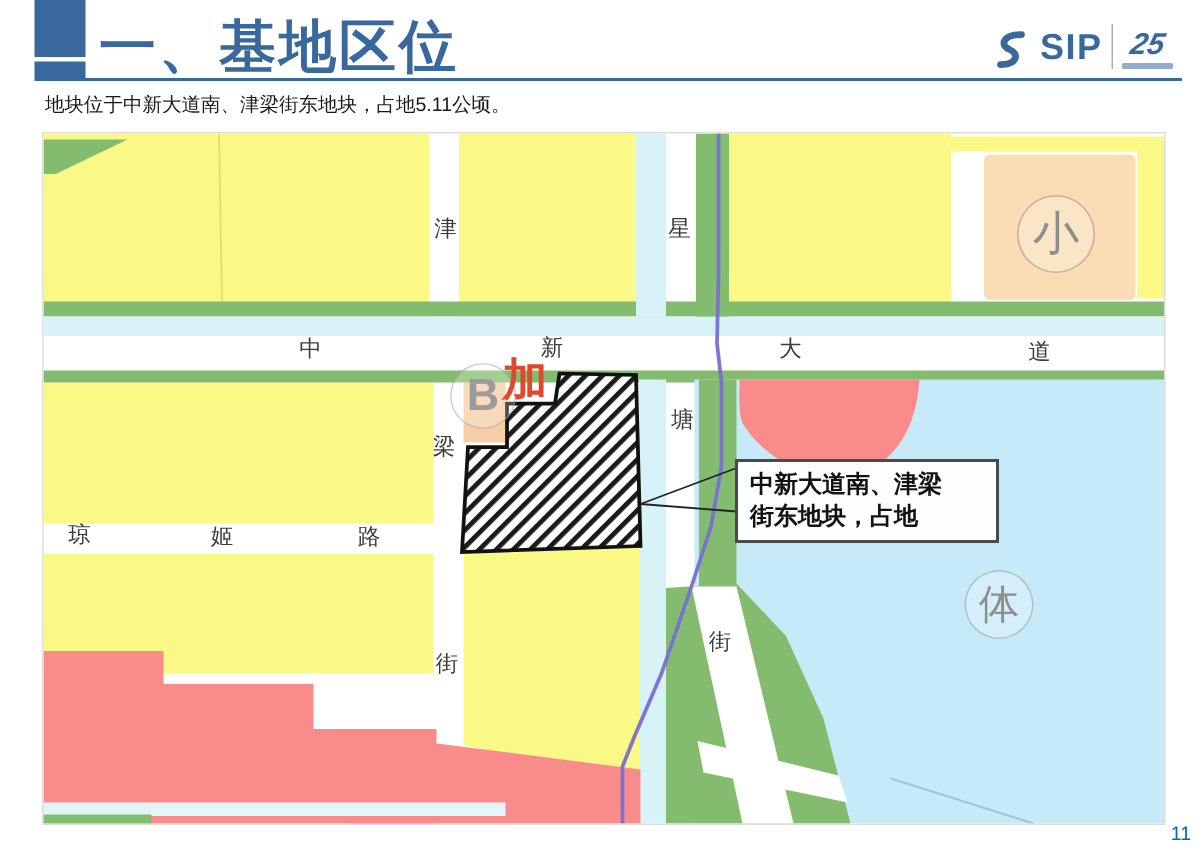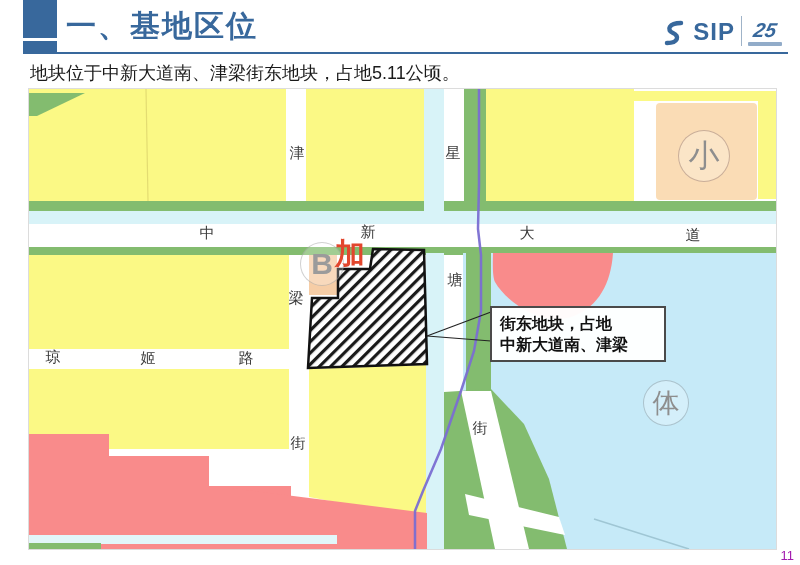--- a/index.html
+++ b/index.html
@@ -3,49 +3,49 @@
 <meta charset="utf-8">
 <style>
   html,body{margin:0;padding:0;}
   body{
     width:800px;height:565px;position:relative;background:#ffffff;
     font-family:"Liberation Sans","DejaVu Sans",sans-serif;overflow:hidden;
   }
   
   .hdr-square{position:absolute;left:23px;top:0;width:34px;height:38px;background:var(--c-accent);}
   .hdr-bar{position:absolute;left:23px;top:41px;width:34px;height:11px;background:var(--c-accent);}
-  .hdr-title{position:absolute;left:66px;top:6px;font-size:30px;font-weight:bold;color:var(--c-accent);letter-spacing:2px;}
+  .hdr-title{position:absolute;left:66px;top:6px;font-size:38px;font-weight:bold;color:var(--c-accent);letter-spacing:2px;}
   .hdr-rule{position:absolute;left:23px;top:52px;width:765px;height:2px;background:var(--c-accent);}
   .logo{position:absolute;right:18px;top:8px;height:38px;display:flex;align-items:flex-end;gap:6px;}
   .logo .sip-text{font-size:24px;font-weight:bold;color:var(--c-accent);letter-spacing:1px;}
   .logo .divider{width:1px;height:30px;background:#9fb3c8;}
   .logo .anniv{display:flex;flex-direction:column;align-items:center;}
   .logo .anniv-num{font-size:20px;font-weight:bold;font-style:italic;color:var(--c-accent);transform:skew(-12deg);line-height:1;}
   .logo .anniv-line{width:34px;height:4px;margin-top:2px;background:var(--c-accent);opacity:.55;border-radius:1px;}
   
-  .intro{position:absolute;left:30px;top:61px;font-size:18px;color:#1a1a1a;}
+  .intro{position:absolute;left:30px;top:61px;font-size:13px;color:#1a1a1a;}
   
   .map{position:absolute;left:28px;top:88px;width:747px;height:460px;background:#ffffff;border:1px solid #dcdcdc;box-sizing:content-box;}
   .map svg{position:absolute;left:0;top:0;}
   .c-yellow{fill:var(--c-yellow);}
   .c-pink{fill:var(--c-pink);}
   .c-peach{fill:var(--c-peach);}
   .c-peach2{fill:var(--c-peach2);}
   .c-green{fill:var(--c-green);}
   .c-water{fill:var(--c-water);}
   .c-canal{fill:var(--c-canal);}
   .c-canal2{fill:var(--c-canal2);}
   .rail{stroke:var(--c-rail);stroke-width:2.5;fill:none;opacity:.95;}
   .map-label{position:absolute;transform:translate(-50%,-50%);font-size:15px;color:#3b3b3b;white-space:nowrap;}
   .poi-circle{position:absolute;border-radius:50%;display:flex;align-items:center;justify-content:center;
               border:1px solid rgba(160,130,115,.55);color:#8e8e8e;background:rgba(255,255,255,.25);}
   .jia-label{position:absolute;transform:translate(-50%,-50%);font-size:30px;font-weight:bold;color:#e2462d;}
   .callout{position:absolute;left:490px;top:306px;width:156px;background:rgba(255,255,255,.97);
            border:2px solid #4a4a4a;padding:5px 8px;font-size:16px;font-weight:bold;color:#111;line-height:1.32;}
-  .page-num{position:absolute;right:6px;bottom:2px;font-size:13px;color:#a21caf;}
+  .page-num{position:absolute;right:6px;bottom:2px;font-size:13px;color:#0369a1;}
 </style>
 </head>
 <body>
 
 <div class="hdr-square"></div>
 <div class="hdr-bar"></div>
 <div class="hdr-title">一、基地区位</div>
 <div class="logo">
   <svg width="26" height="26" viewBox="0 0 26 26">
     <path d="M20,3 C8,3 5,10 12,13 C19,16 17,23 6,23" fill="none" stroke="#38689C" stroke-width="4.5" stroke-linecap="round"></path>
@@ -148,17 +148,17 @@
 </div>
 <div class="poi-circle" style="left:643px;top:380px;width:44px;height:44px;font-size:27px;border-color:rgba(130,150,160,.5);">
   <span>体</span>
 </div>
 <div class="poi-circle" style="left:300px;top:242px;width:42px;height:42px;font-size:30px;font-weight:bold;color:#9b9b9b;border-color:rgba(150,150,150,.45);">
   <span>B</span>
 </div>
 <div class="jia-label" style="left:350px;top:254px;">加</div>
 
 <div class="callout">
+  <div>中新大道南、津梁</div>
   <div>街东地块，占地</div>
-  <div>中新大道南、津梁</div>
 </div>
 
 <div class="page-num">11</div>
 
 </body></html>

